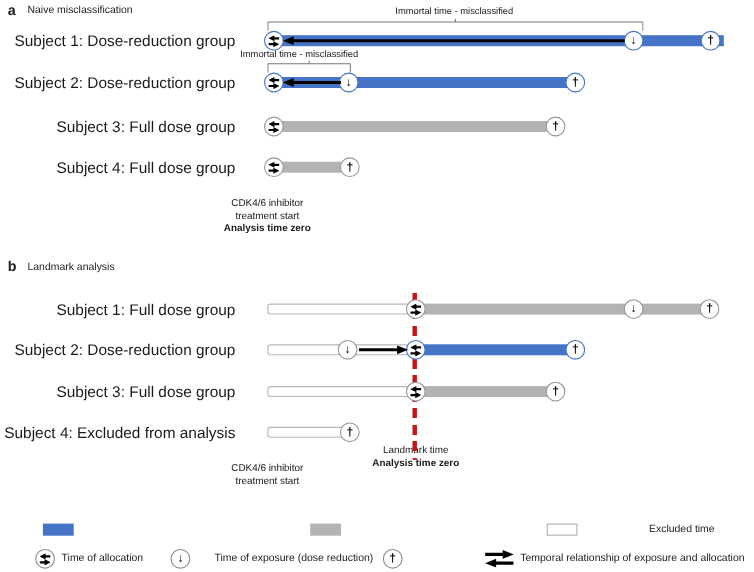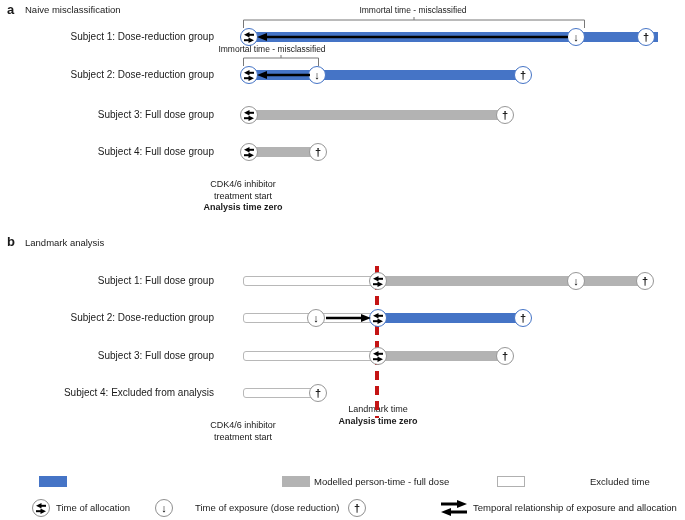--- a/index.html
+++ b/index.html
@@ -10,21 +10,21 @@
     --ink:#1a1a1a;
     --bracket:#777;
   }
   html,body{margin:0;padding:0;background:#fff;}
   .fig{
     position:relative;width:685px;height:520px;background:#fff;overflow:hidden;
     font-family:"Liberation Sans",sans-serif;color:var(--ink);
   }
   .panel-letter{position:absolute;font-weight:bold;font-size:13px;line-height:13px;}
   .panel-title{position:absolute;font-weight:normal;font-size:9.5px;line-height:12px;}
-  .rowlab{position:absolute;left:0;width:214px;text-align:right;font-size:10px;line-height:12px;white-space:nowrap;}
+  .rowlab{position:absolute;left:0;width:214px;text-align:right;font-size:14px;line-height:12px;white-space:nowrap;}
   .seg{position:absolute;height:10px;}
   .seg.blue{background:var(--blue);}
   .seg.gray{background:var(--gray);}
   .seg.white{background:#fff;border:1px solid #b8b8b8;border-radius:3px;box-sizing:border-box;}
   .marker{
     position:absolute;width:18px;height:18px;border-radius:50%;background:#fff;
     box-sizing:border-box;display:flex;align-items:center;justify-content:center;
     font-weight:bold;font-size:11px;line-height:11px;z-index:6;color:#000;
   }
   .marker.ring-blue{border:1.6px solid var(--blue);}
@@ -212,21 +212,20 @@
     <div>treatment start</div>
   </div>
   <div class="axis" style="left:378px;top:404px;">
     <div>Landmark time</div>
     <div class="bold">Analysis time zero</div>
   </div>
 
   <div class="lg-swatch blue" style="left:39px;top:476px;"></div>
 
   <div class="lg-swatch gray" style="left:282px;top:476px;"></div>
-  <div class="lg-label" style="left:314px;top:476px;">Modelled person-time - full dose</div>
 
   <div class="lg-swatch white" style="left:497px;top:476px;"></div>
   <div class="lg-label" style="left:550px;top:476px;margin-left:40px;">Excluded time</div>
 
   <div class="lg-circle" style="left:32px;top:499px;">
     <svg viewBox="0 0 10 11" width="10" height="11">
       <path d="M10,2.8 H4.5" stroke="#000" stroke-width="2"></path>
       <path d="M5.5,0 L0,2.8 L5.5,5.6 Z" fill="#000"></path>
       <path d="M0,8.2 H5.5" stroke="#000" stroke-width="2"></path>
       <path d="M4.5,5.4 L10,8.2 L4.5,11 Z" fill="#000"></path>

